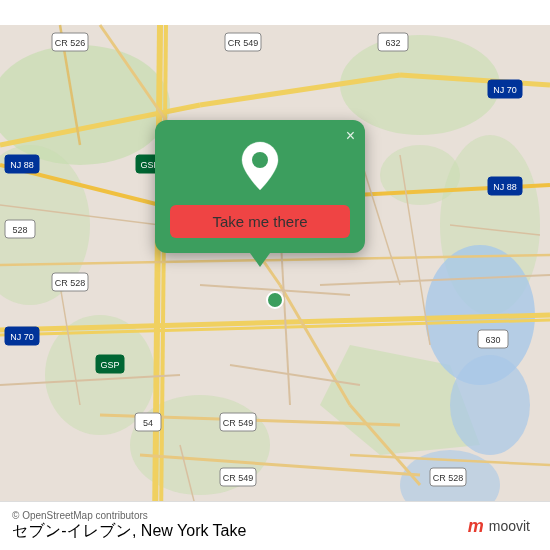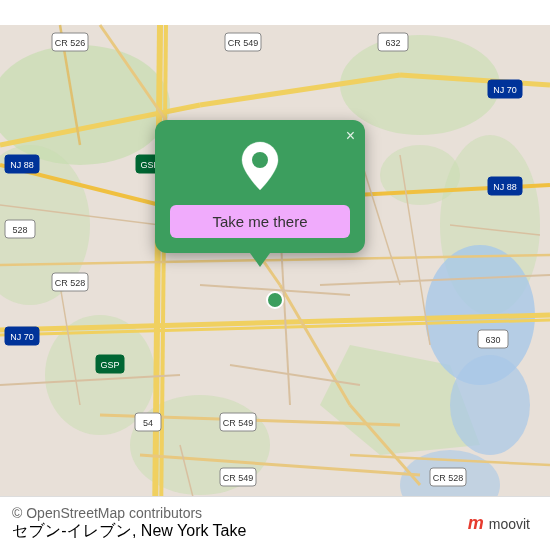--- a/index.html
+++ b/index.html
@@ -42,21 +42,21 @@
       z-index: 10;
     }
 
     #location-pin {
       width: 48px;
       height: 55px;
       margin-bottom: 10px;
     }
 
     #take-me-button {
-      background: #f0abfc;
+      background: #ef4444;
       color: #333;
       border: none;
       border-radius: 6px;
       padding: 8px 4px;
       font-size: 15px;
       font-weight: 500;
       cursor: pointer;
       width: 100%;
       text-align: center;
     }
@@ -86,21 +86,21 @@
       border-top: 1px solid #ddd;
       z-index: 20;
     }
 
     #bottom-left {
       display: flex;
       flex-direction: column;
     }
 
     #osm-credit {
-      font-size: 14px;
+      font-size: 10px;
       color: #666;
     }
 
     #moovit-logo {
       display: flex;
       align-items: center;
     }
 
     #moovit-logo-img {
       background: white;

